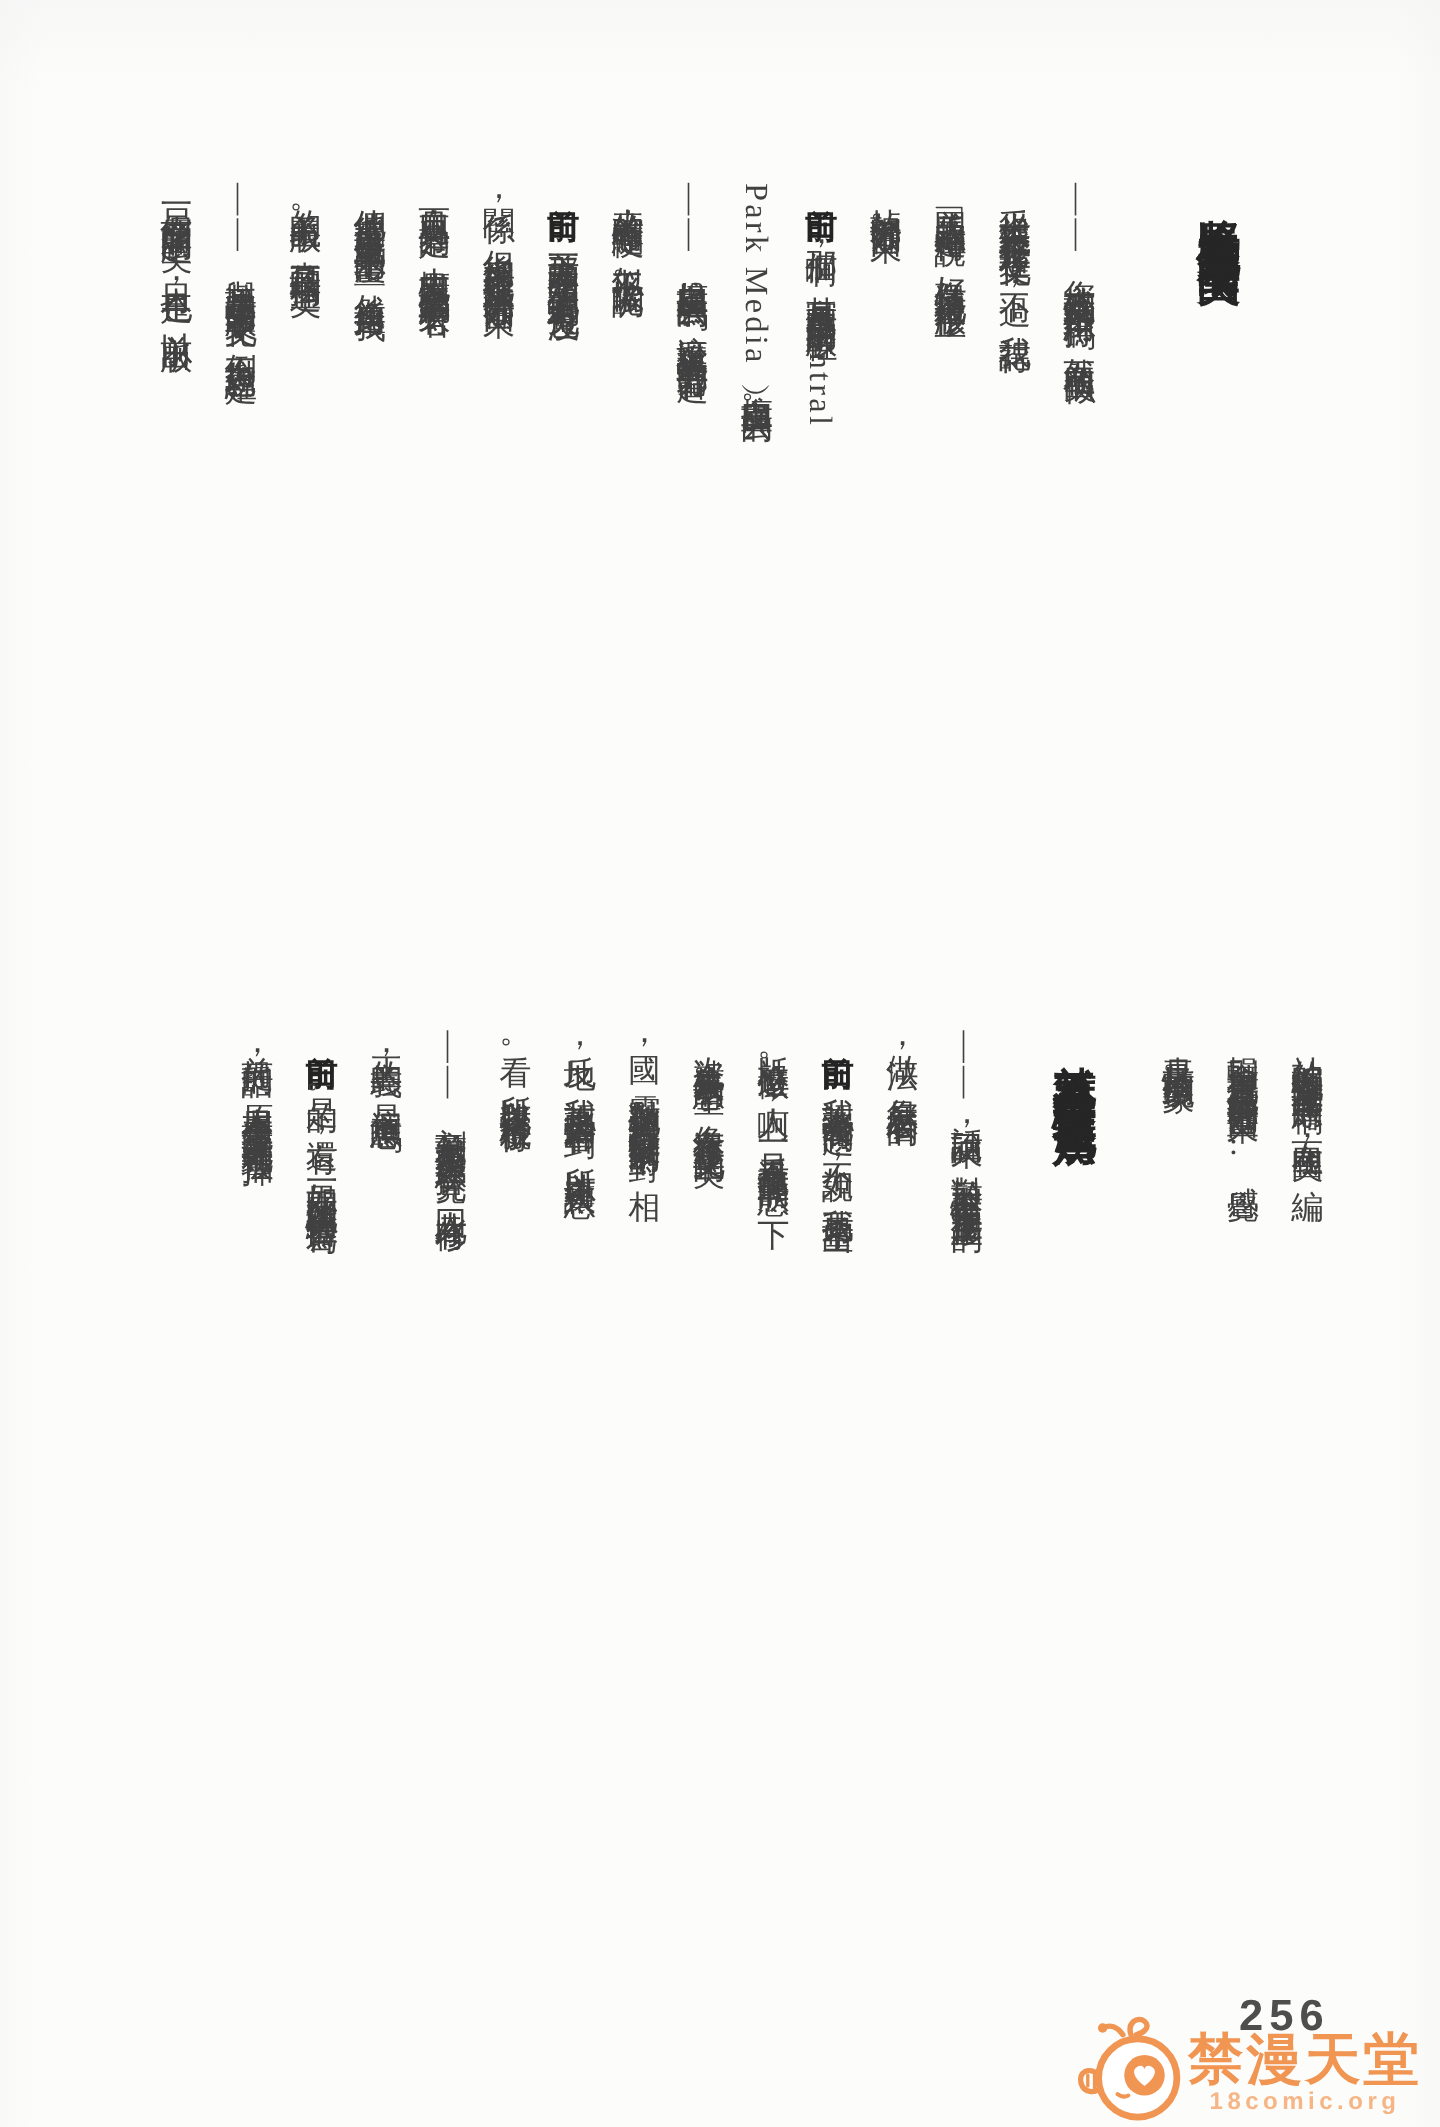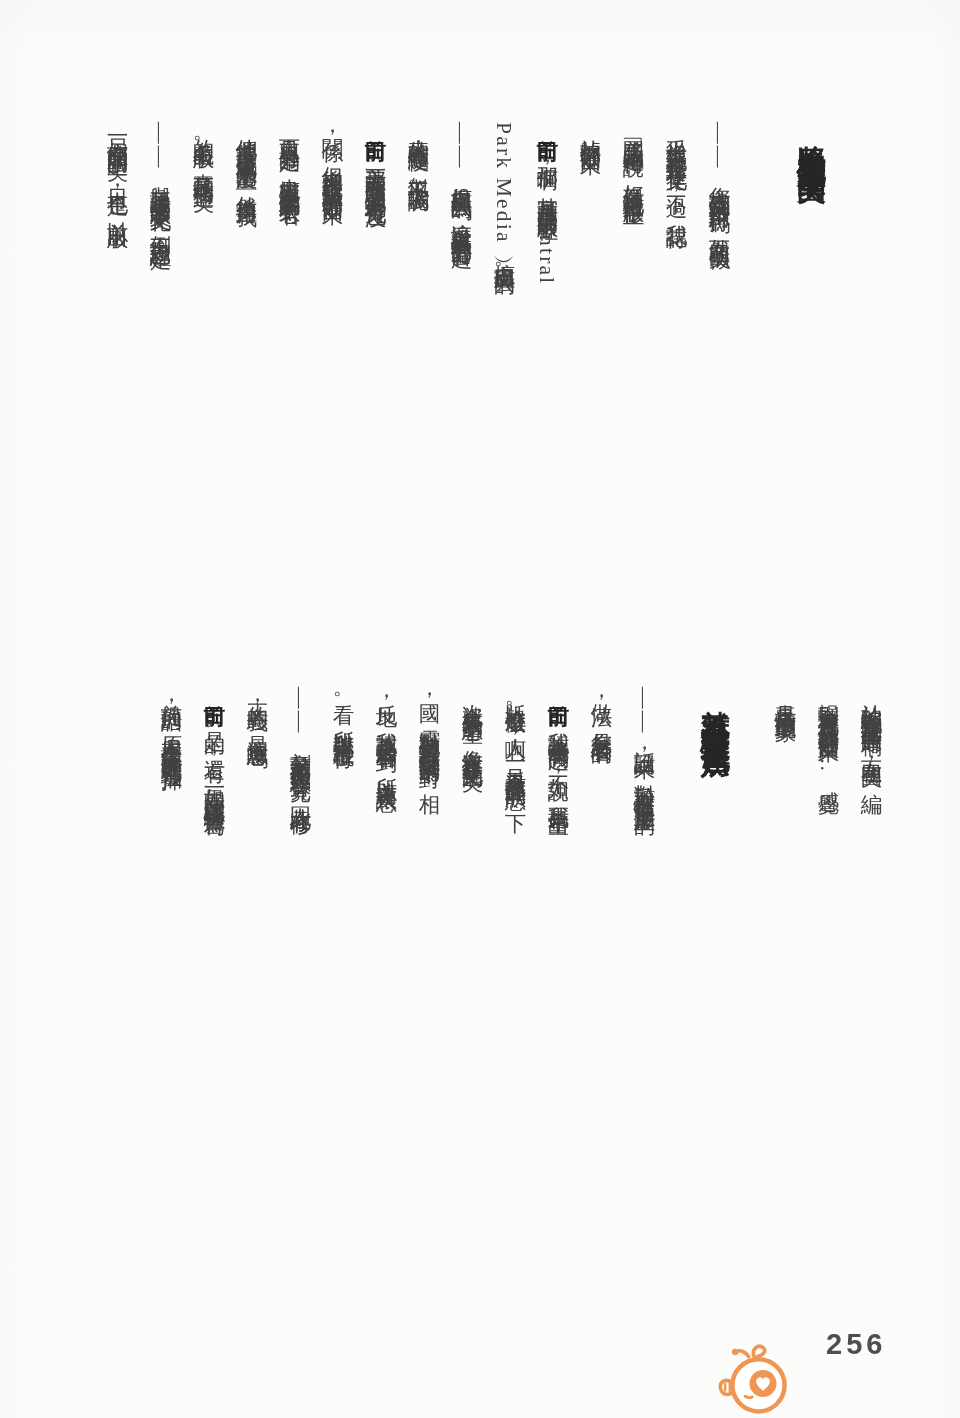--- a/index.html
+++ b/index.html
@@ -111,15 +111,19 @@
         <path d="M8 46 L8 54 M13 45 L13 56" stroke="#f09552" stroke-width="2.5" stroke-linecap="round"></path>
 
         <circle cx="45" cy="48" r="29" fill="#fff" stroke="#f09552" stroke-width="5"></circle>
 
         <circle cx="50" cy="46" r="15" fill="#f09552"></circle>
         <path d="M50 54 C42 48 40 42 45 39.5 C48 38 50 40 50 42 C50 40 52 38 55 39.5 C60 42 58 48 50 54 Z" fill="#fff"></path>
 
         <path d="M30 60 Q34 63 38 61" stroke="#f09552" stroke-width="3" stroke-linecap="round" fill="none"></path>
       </svg>
     </span>
+    <span class="wm-text">
+      <span class="wm-name">禁漫天堂</span>
+      <span class="wm-url">18comic.org</span>
+    </span>
   </div>
 
 </div>
 
 </body></html>

